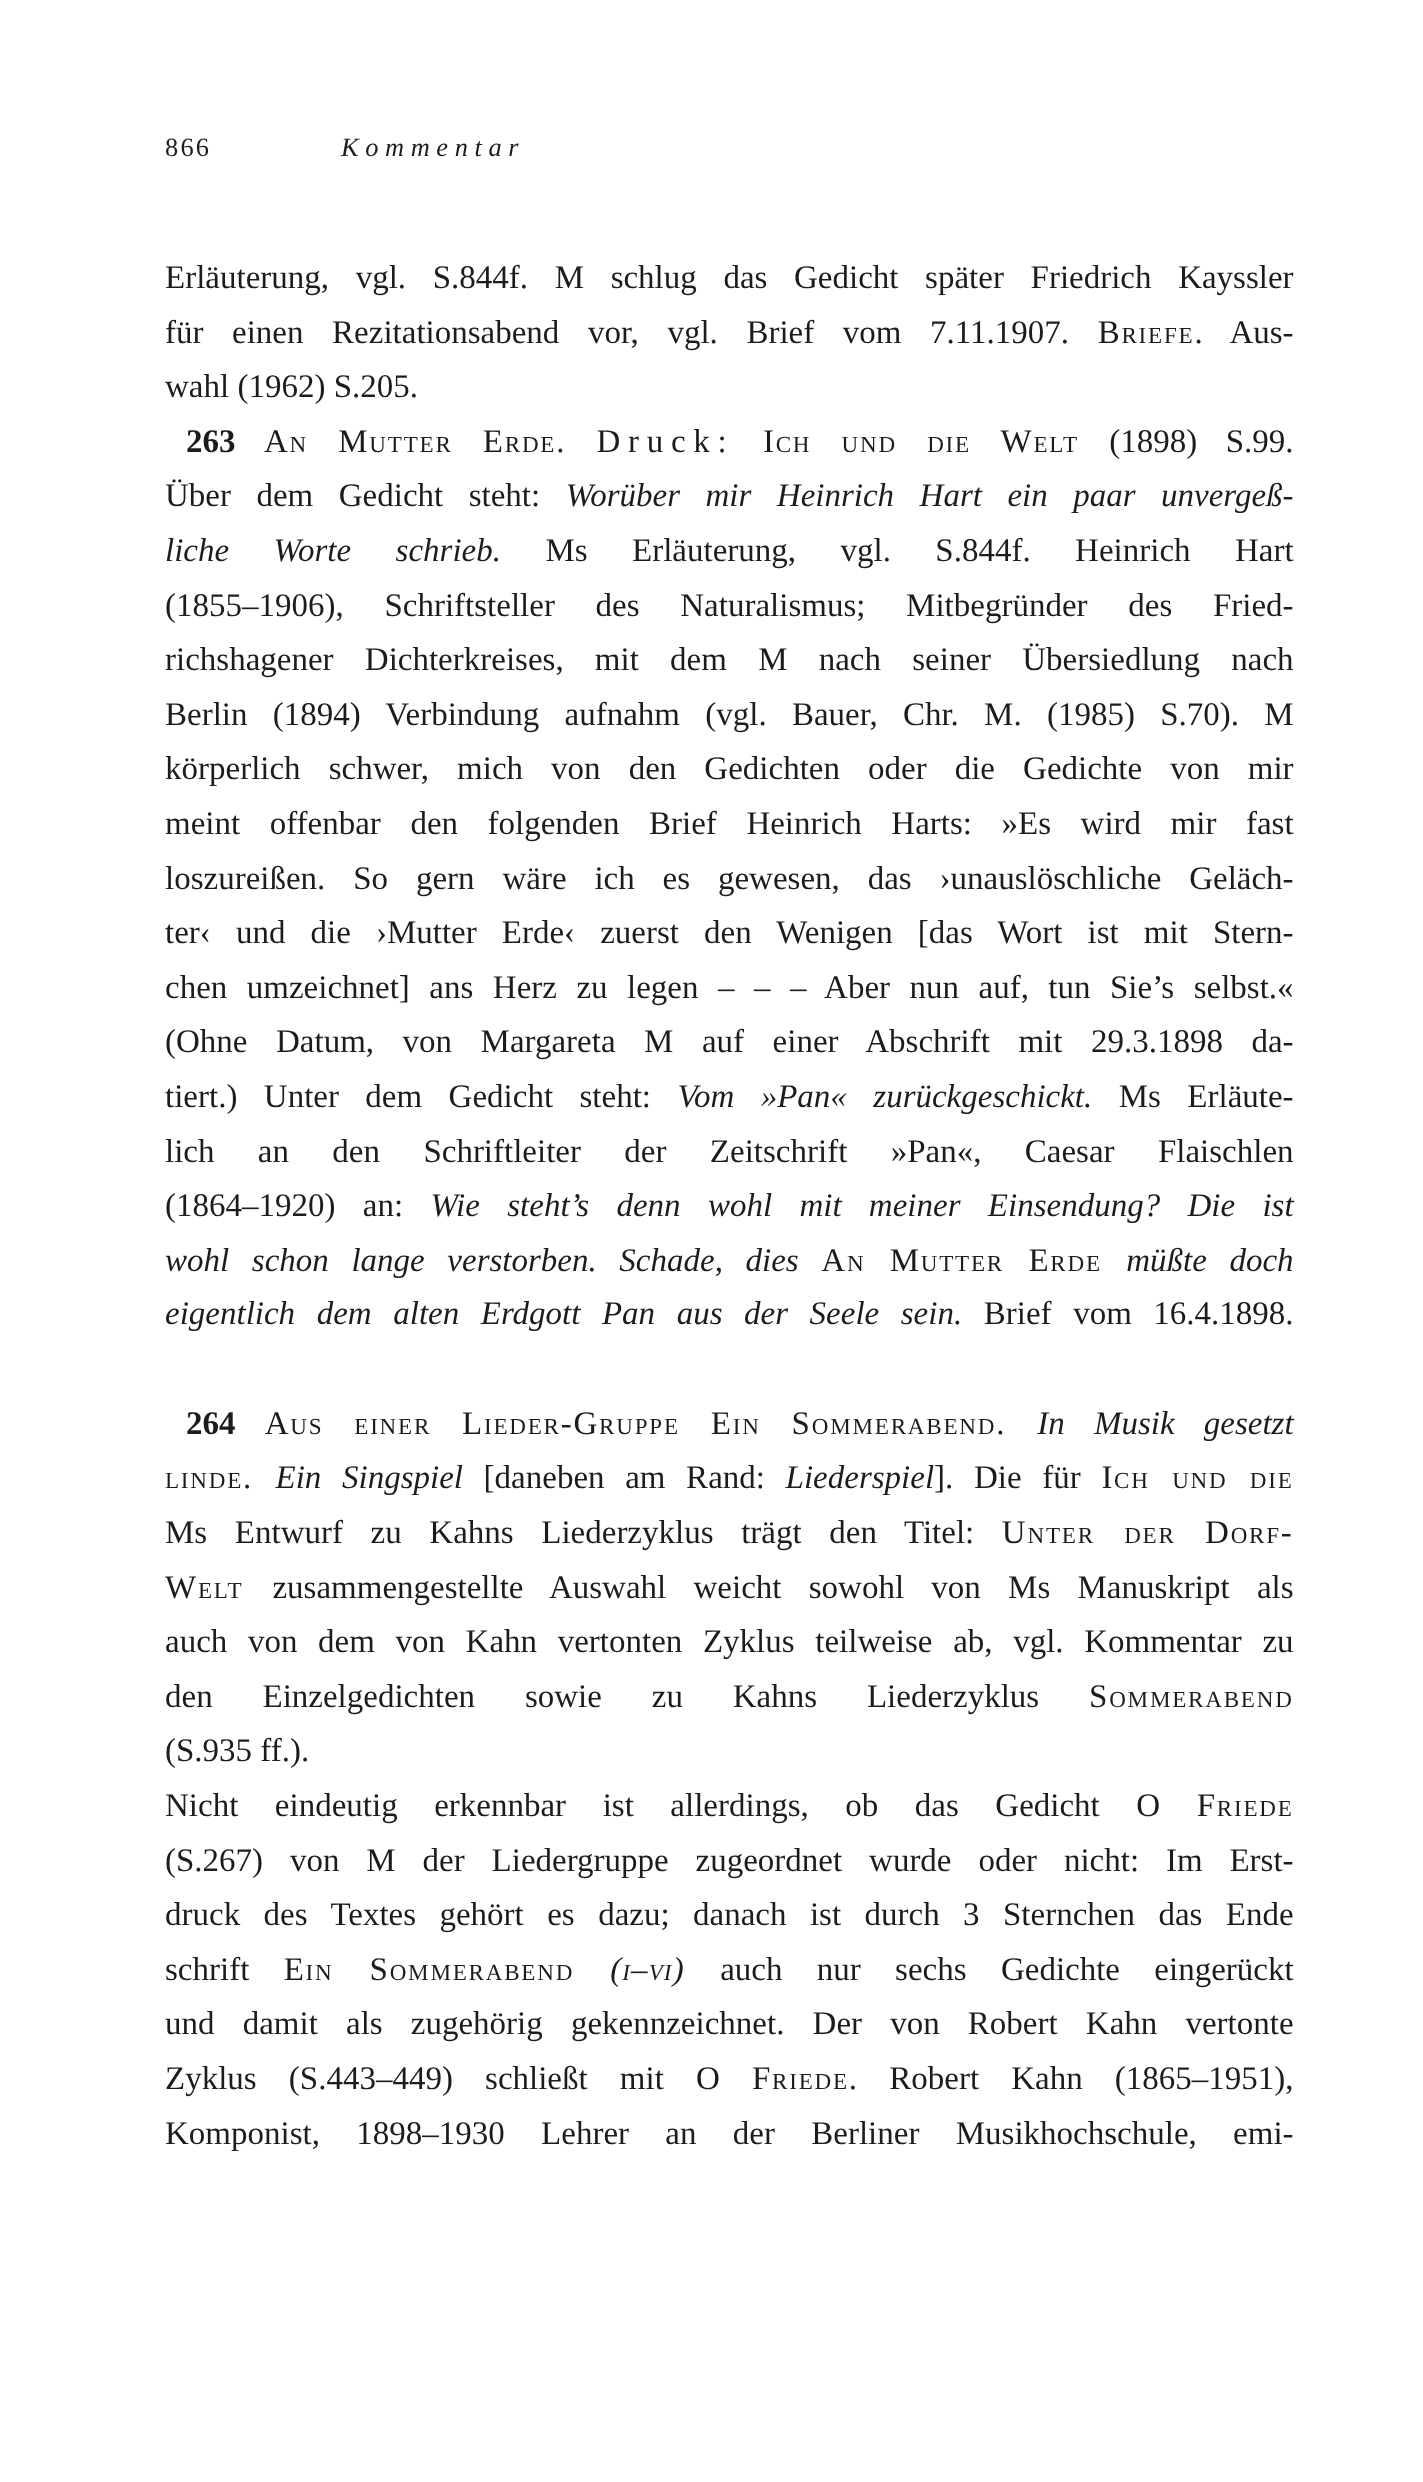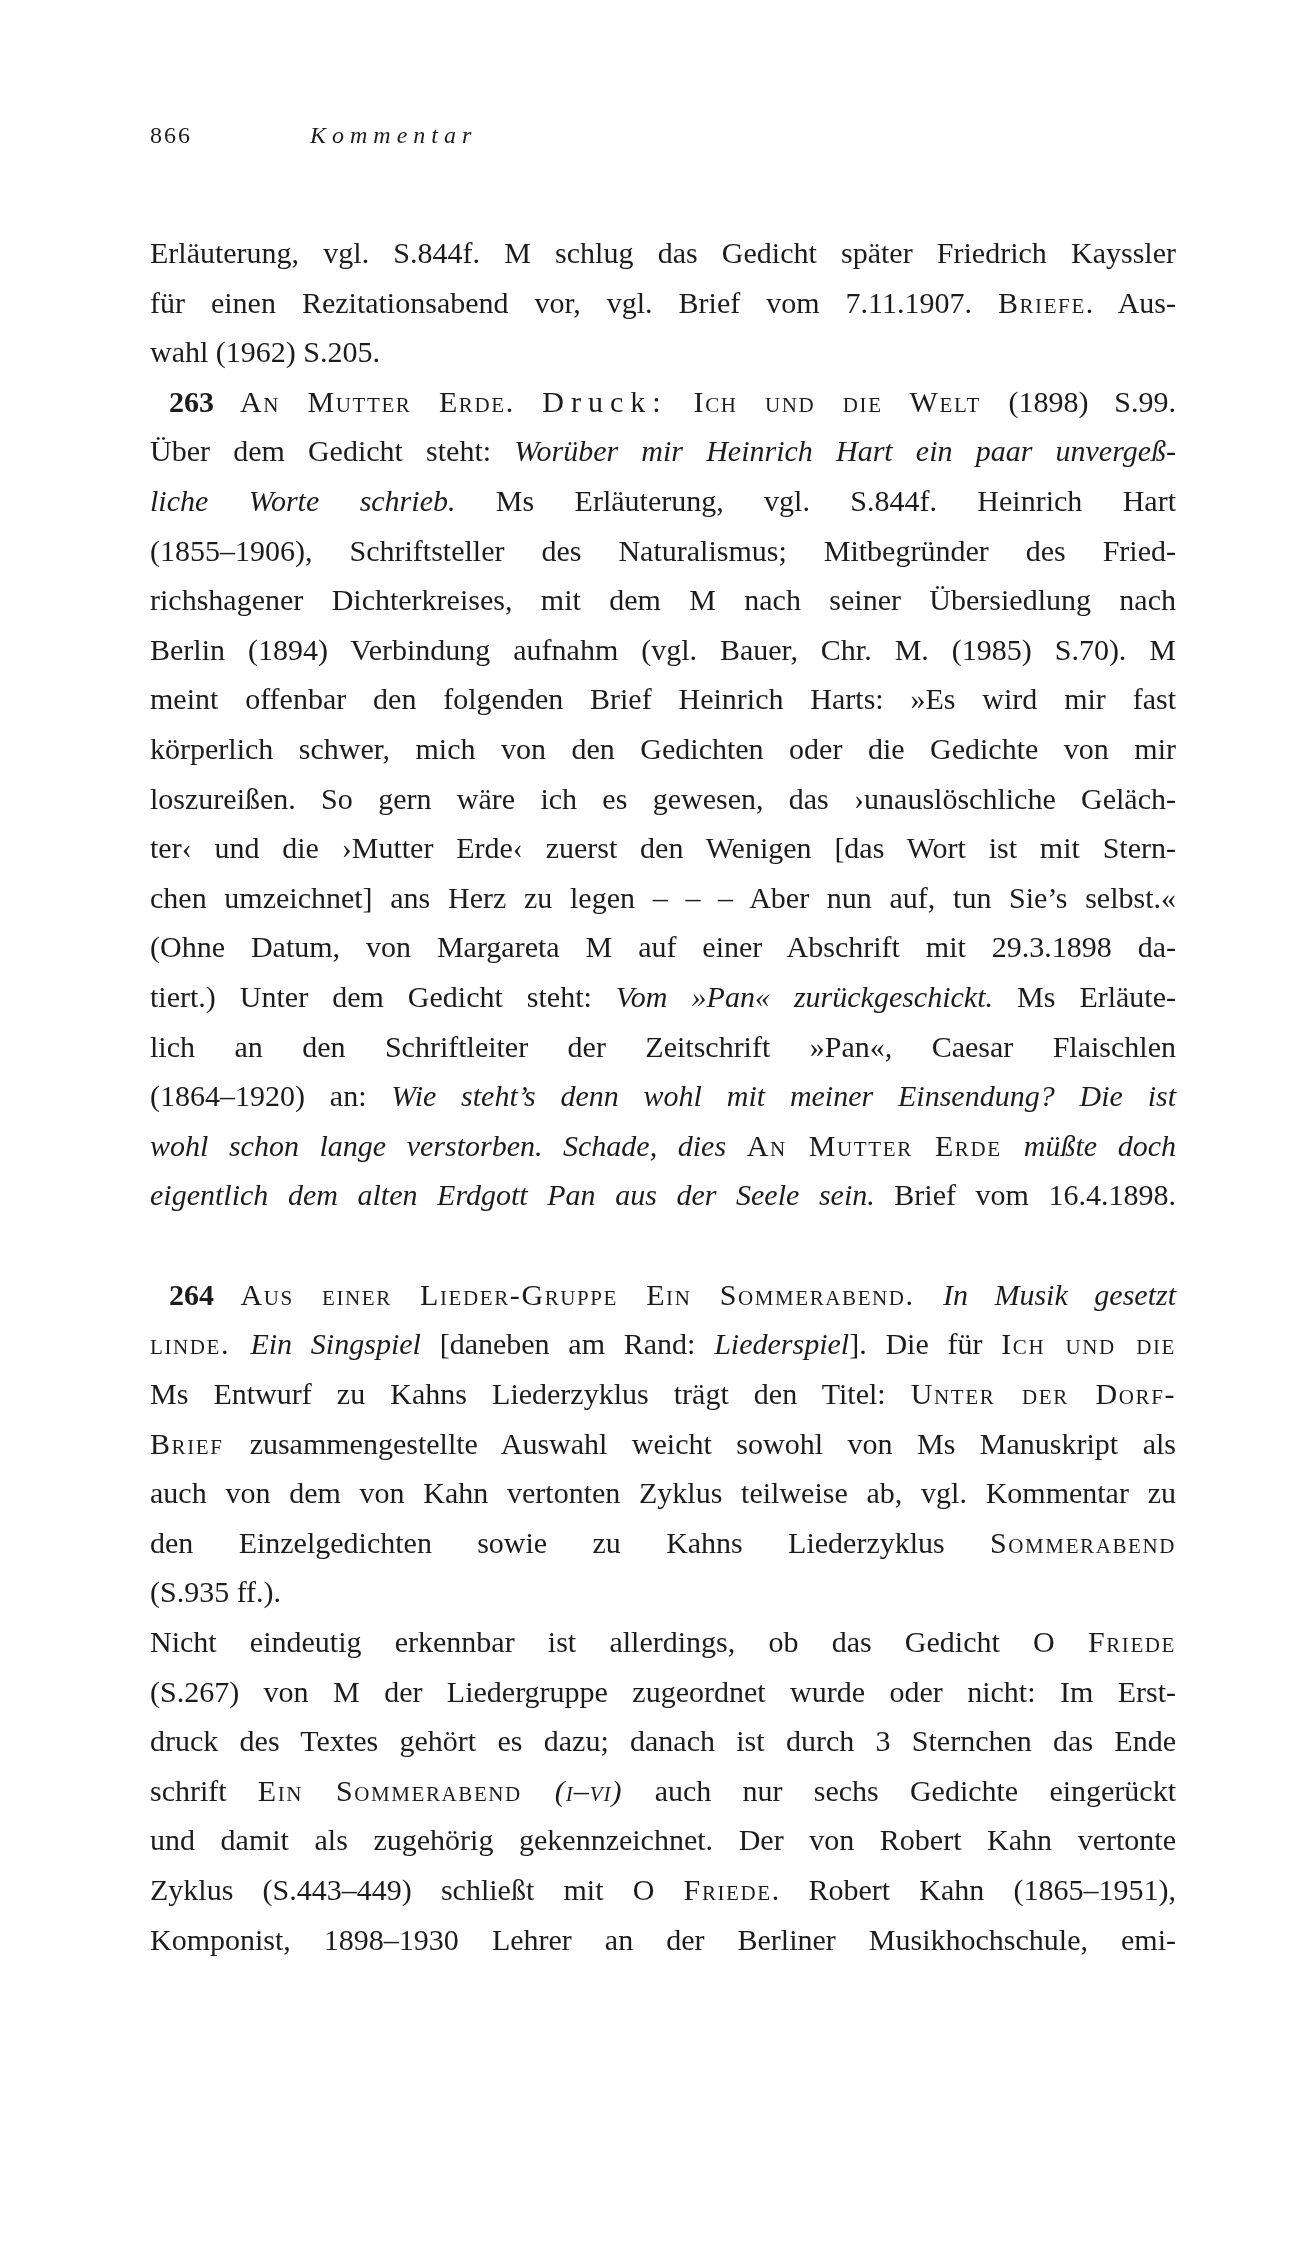--- a/index.html
+++ b/index.html
@@ -74,37 +74,37 @@
         <div class="line"><span>für einen Rezitationsabend vor, vgl. Brief vom 7.11.1907. </span><span class="sc">Briefe</span><span>. Aus-</span></div>
         <div class="line last"><span>wahl (1962) S.205.</span></div>
       </div>
       <div class="block">
         <div class="line"><span class="bd">263 </span><span class="sc">An Mutter Erde. </span><span class="sp">Druck:</span><span> </span><span class="sc">Ich und die Welt </span><span>(1898) S.99.</span></div>
         <div class="line"><span>Über dem Gedicht steht: </span><span class="it">Worüber mir Heinrich Hart ein paar unvergeß-</span></div>
         <div class="line"><span class="it">liche Worte schrieb. </span><span>Ms Erläuterung, vgl. S.844f. Heinrich Hart</span></div>
         <div class="line"><span>(1855–1906), Schriftsteller des Naturalismus; Mitbegründer des Fried-</span></div>
         <div class="line"><span>richshagener Dichterkreises, mit dem M nach seiner Übersiedlung nach</span></div>
         <div class="line"><span>Berlin (1894) Verbindung aufnahm (vgl. Bauer, Chr. M. (1985) S.70). M</span></div>
+        <div class="line"><span>körperlich schwer, mich von den Gedichten oder die Gedichte von mir</span></div>
         <div class="line"><span>meint offenbar den folgenden Brief Heinrich Harts: »Es wird mir fast</span></div>
-        <div class="line"><span>körperlich schwer, mich von den Gedichten oder die Gedichte von mir</span></div>
         <div class="line"><span>loszureißen. So gern wäre ich es gewesen, das ›unauslöschliche Geläch-</span></div>
         <div class="line"><span>ter‹ und die ›Mutter Erde‹ zuerst den Wenigen [das Wort ist mit Stern-</span></div>
         <div class="line"><span>chen umzeichnet] ans Herz zu legen – – – Aber nun auf, tun Sie’s selbst.«</span></div>
         <div class="line"><span>(Ohne Datum, von Margareta M auf einer Abschrift mit 29.3.1898 da-</span></div>
         <div class="line"><span>tiert.) Unter dem Gedicht steht: </span><span class="it">Vom »Pan« zurückgeschickt. </span><span>Ms Erläute-</span></div>
         <div class="line"><span>lich an den Schriftleiter der Zeitschrift »Pan«, Caesar Flaischlen</span></div>
         <div class="line"><span>(1864–1920) an: </span><span class="it">Wie steht’s denn wohl mit meiner Einsendung? Die ist</span></div>
         <div class="line"><span class="it">wohl schon lange verstorben. Schade, dies </span><span class="sc">An Mutter Erde </span><span class="it">müßte doch</span></div>
         <div class="line"><span class="it">eigentlich dem alten Erdgott Pan aus der Seele sein. </span><span>Brief vom 16.4.1898.</span></div>
       </div>
       <div class="block gap">
         <div class="line"><span class="bd">264 </span><span class="sc">Aus einer Lieder-Gruppe Ein Sommerabend. </span><span class="it">In Musik gesetzt</span></div>
         <div class="line"><span class="sc">linde. </span><span class="it">Ein Singspiel </span><span>[daneben am Rand: </span><span class="it">Liederspiel</span><span>]. Die für </span><span class="sc">Ich und die</span></div>
         <div class="line"><span>Ms Entwurf zu Kahns Liederzyklus trägt den Titel: </span><span class="sc">Unter der Dorf-</span></div>
-        <div class="line"><span class="sc">Brief </span><span>zusammengestellte Auswahl weicht sowohl von Ms Manuskript als</span></div>
+        <div class="line"><span class="sc">Welt </span><span>zusammengestellte Auswahl weicht sowohl von Ms Manuskript als</span></div>
         <div class="line"><span>auch von dem von Kahn vertonten Zyklus teilweise ab, vgl. Kommentar zu</span></div>
         <div class="line"><span>den Einzelgedichten sowie zu Kahns Liederzyklus </span><span class="sc">Sommerabend</span></div>
         <div class="line last"><span>(S.935 ff.).</span></div>
         <div class="line"><span>Nicht eindeutig erkennbar ist allerdings, ob das Gedicht O </span><span class="sc">Friede</span></div>
         <div class="line"><span>(S.267) von M der Liedergruppe zugeordnet wurde oder nicht: Im Erst-</span></div>
         <div class="line"><span>druck des Textes gehört es dazu; danach ist durch 3 Sternchen das Ende</span></div>
         <div class="line"><span>schrift </span><span class="sc">Ein Sommerabend </span><span class="isc">(i–vi) </span><span>auch nur sechs Gedichte eingerückt</span></div>
         <div class="line"><span>und damit als zugehörig gekennzeichnet. Der von Robert Kahn vertonte</span></div>
         <div class="line"><span>Zyklus (S.443–449) schließt mit O </span><span class="sc">Friede</span><span>. Robert Kahn (1865–1951),</span></div>
         <div class="line"><span>Komponist, 1898–1930 Lehrer an der Berliner Musikhochschule, emi-</span></div>

